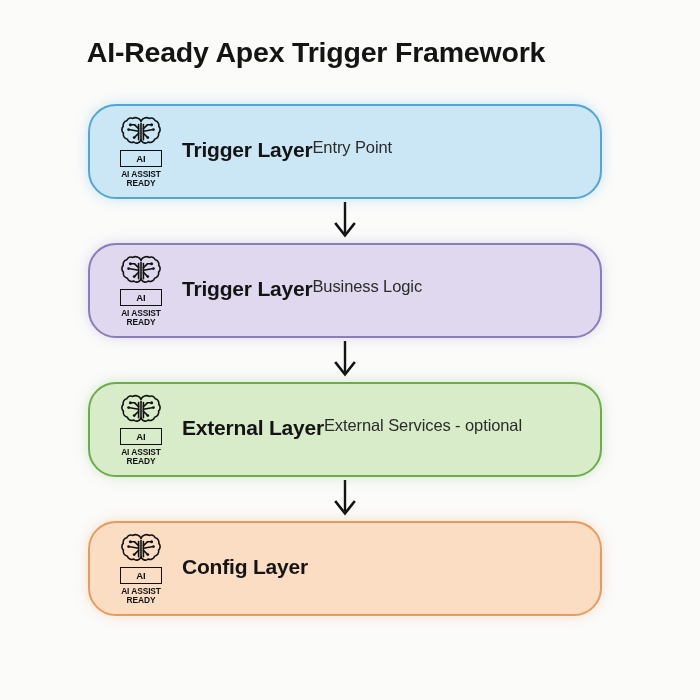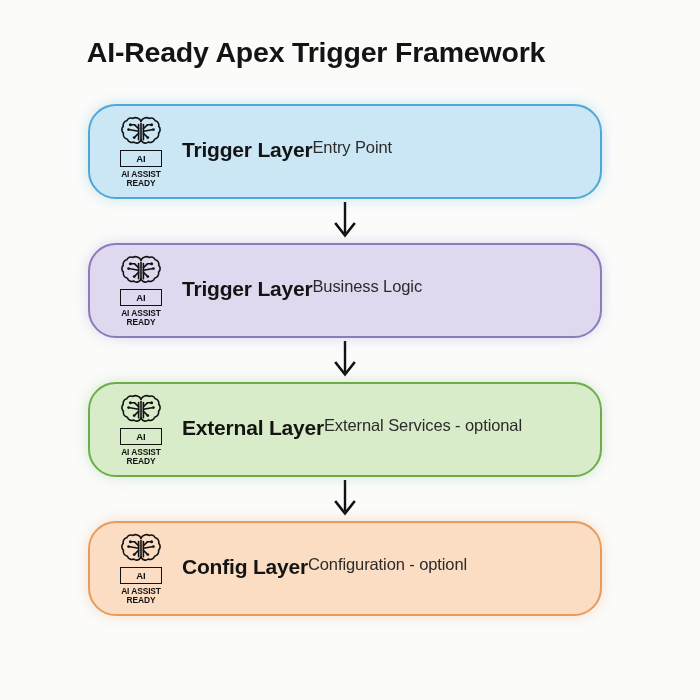--- a/index.html
+++ b/index.html
@@ -306,18 +306,17 @@
           </svg>
         </span>
         <div class="ai-chip">AI</div>
         <div class="ai-ready-text">
           <div>AI ASSIST</div>
           <div>READY</div>
         </div>
       </div>
       <div class="layer-text">
         <div class="layer-title">Config Layer</div>
-        <div class="layer-subtitle">Configuration - optionl</div>
       </div>
     </div>
 
   </div>
 </div>
 
 </body></html>

